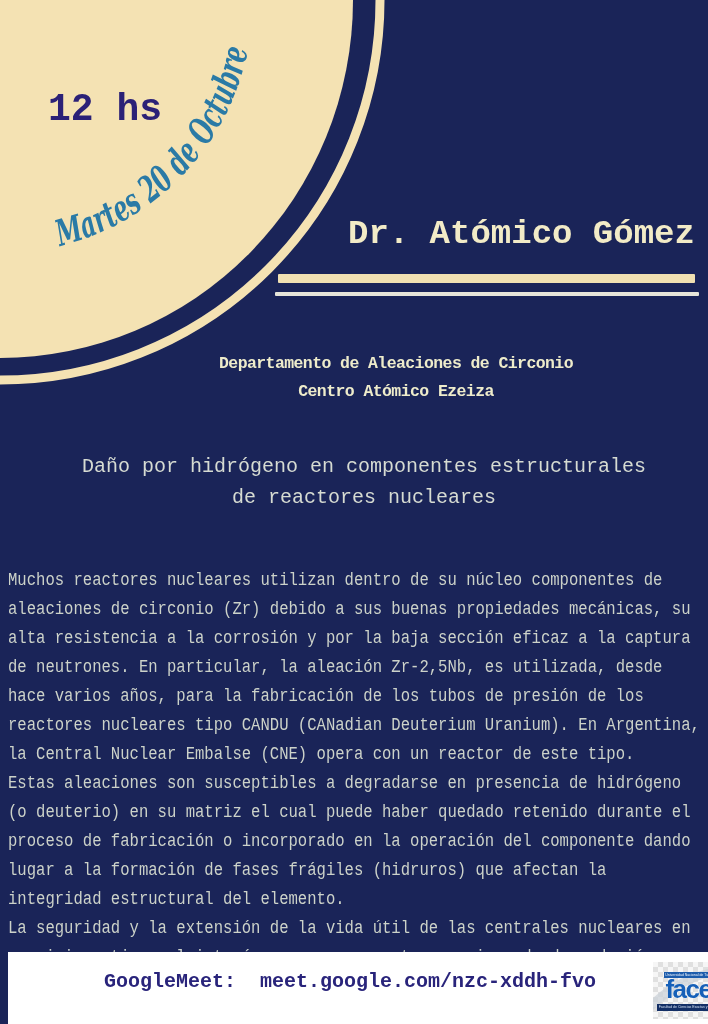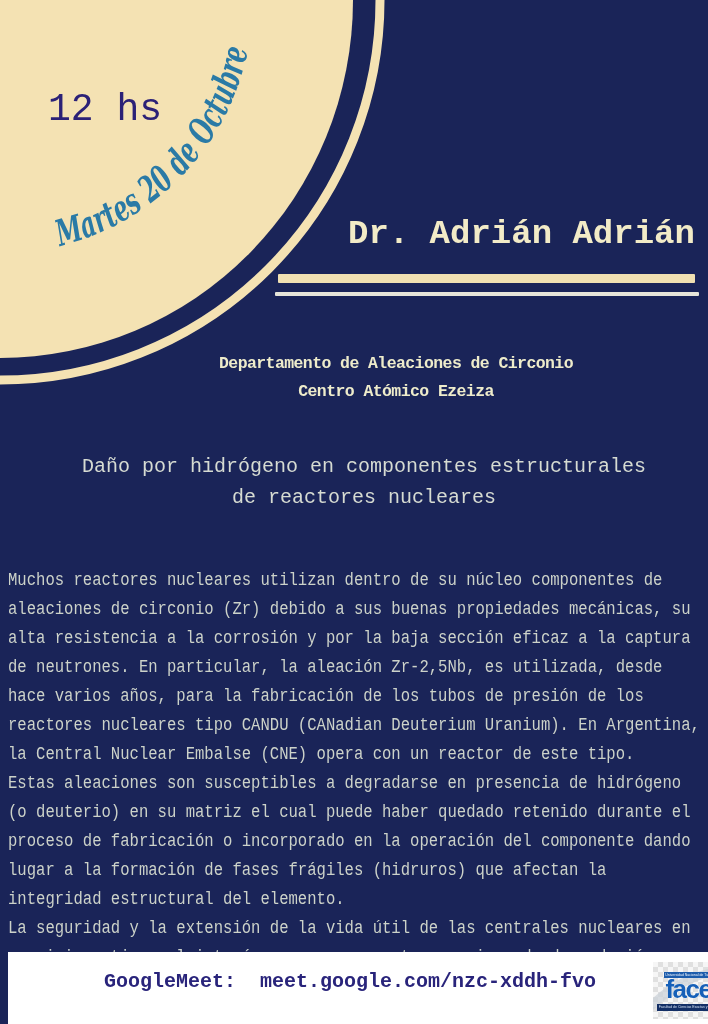--- a/index.html
+++ b/index.html
@@ -5,21 +5,21 @@
   html,body{margin:0;padding:0;background:#3a3a3a;}
   .poster{
     position:relative;width:708px;height:1024px;overflow:hidden;
     background:#1a2458;
     font-family:"Liberation Mono", monospace;
   }
   
   .corner-svg{position:absolute;left:0;top:0;}
   .time{
     position:absolute;left:48px;top:90px;
-    font-size:38px;font-weight:normal;line-height:40px;
+    font-size:38px;font-weight:bold;line-height:40px;
     color:#2b2177;letter-spacing:0;white-space:pre;
   }
   
   .title{
     position:absolute;left:361px;top:47px;width:348px;
     text-align:center;font-size:27px;font-weight:bold;line-height:41px;
     color:#eef1d3;
   }
   .title .tline{white-space:nowrap;}
   .speaker{
@@ -101,21 +101,21 @@
     <path d="M380,0 A380,380 0 0 1 0,380" fill="none" stroke="#f4e2b3" stroke-width="9"></path>
     <path id="dateArc" d="M60,246 A253,253 0 0 0 247,54" fill="none"></path>
     <text font-size="36" font-family="DejaVu Serif, serif" font-style="italic" font-weight="bold" fill="#2a7aa6">
       <textPath href="#dateArc" textLength="287" lengthAdjust="spacingAndGlyphs">Martes 20 de Octubre</textPath>
     </text>
   </svg>
 
   <div class="time">12 hs</div>
 
 
-  <div class="speaker">Dr. Adrián Adrián</div>
+  <div class="speaker">Dr. Atómico Gómez</div>
 
   <div class="rule rule-thick"></div>
   <div class="rule rule-thin"></div>
 
   <div class="affil">
       <div class="aline">Departamento de Aleaciones de Circonio</div>
       <div class="aline">Centro Atómico Ezeiza</div>
     </div>
 
   <div class="talk">

